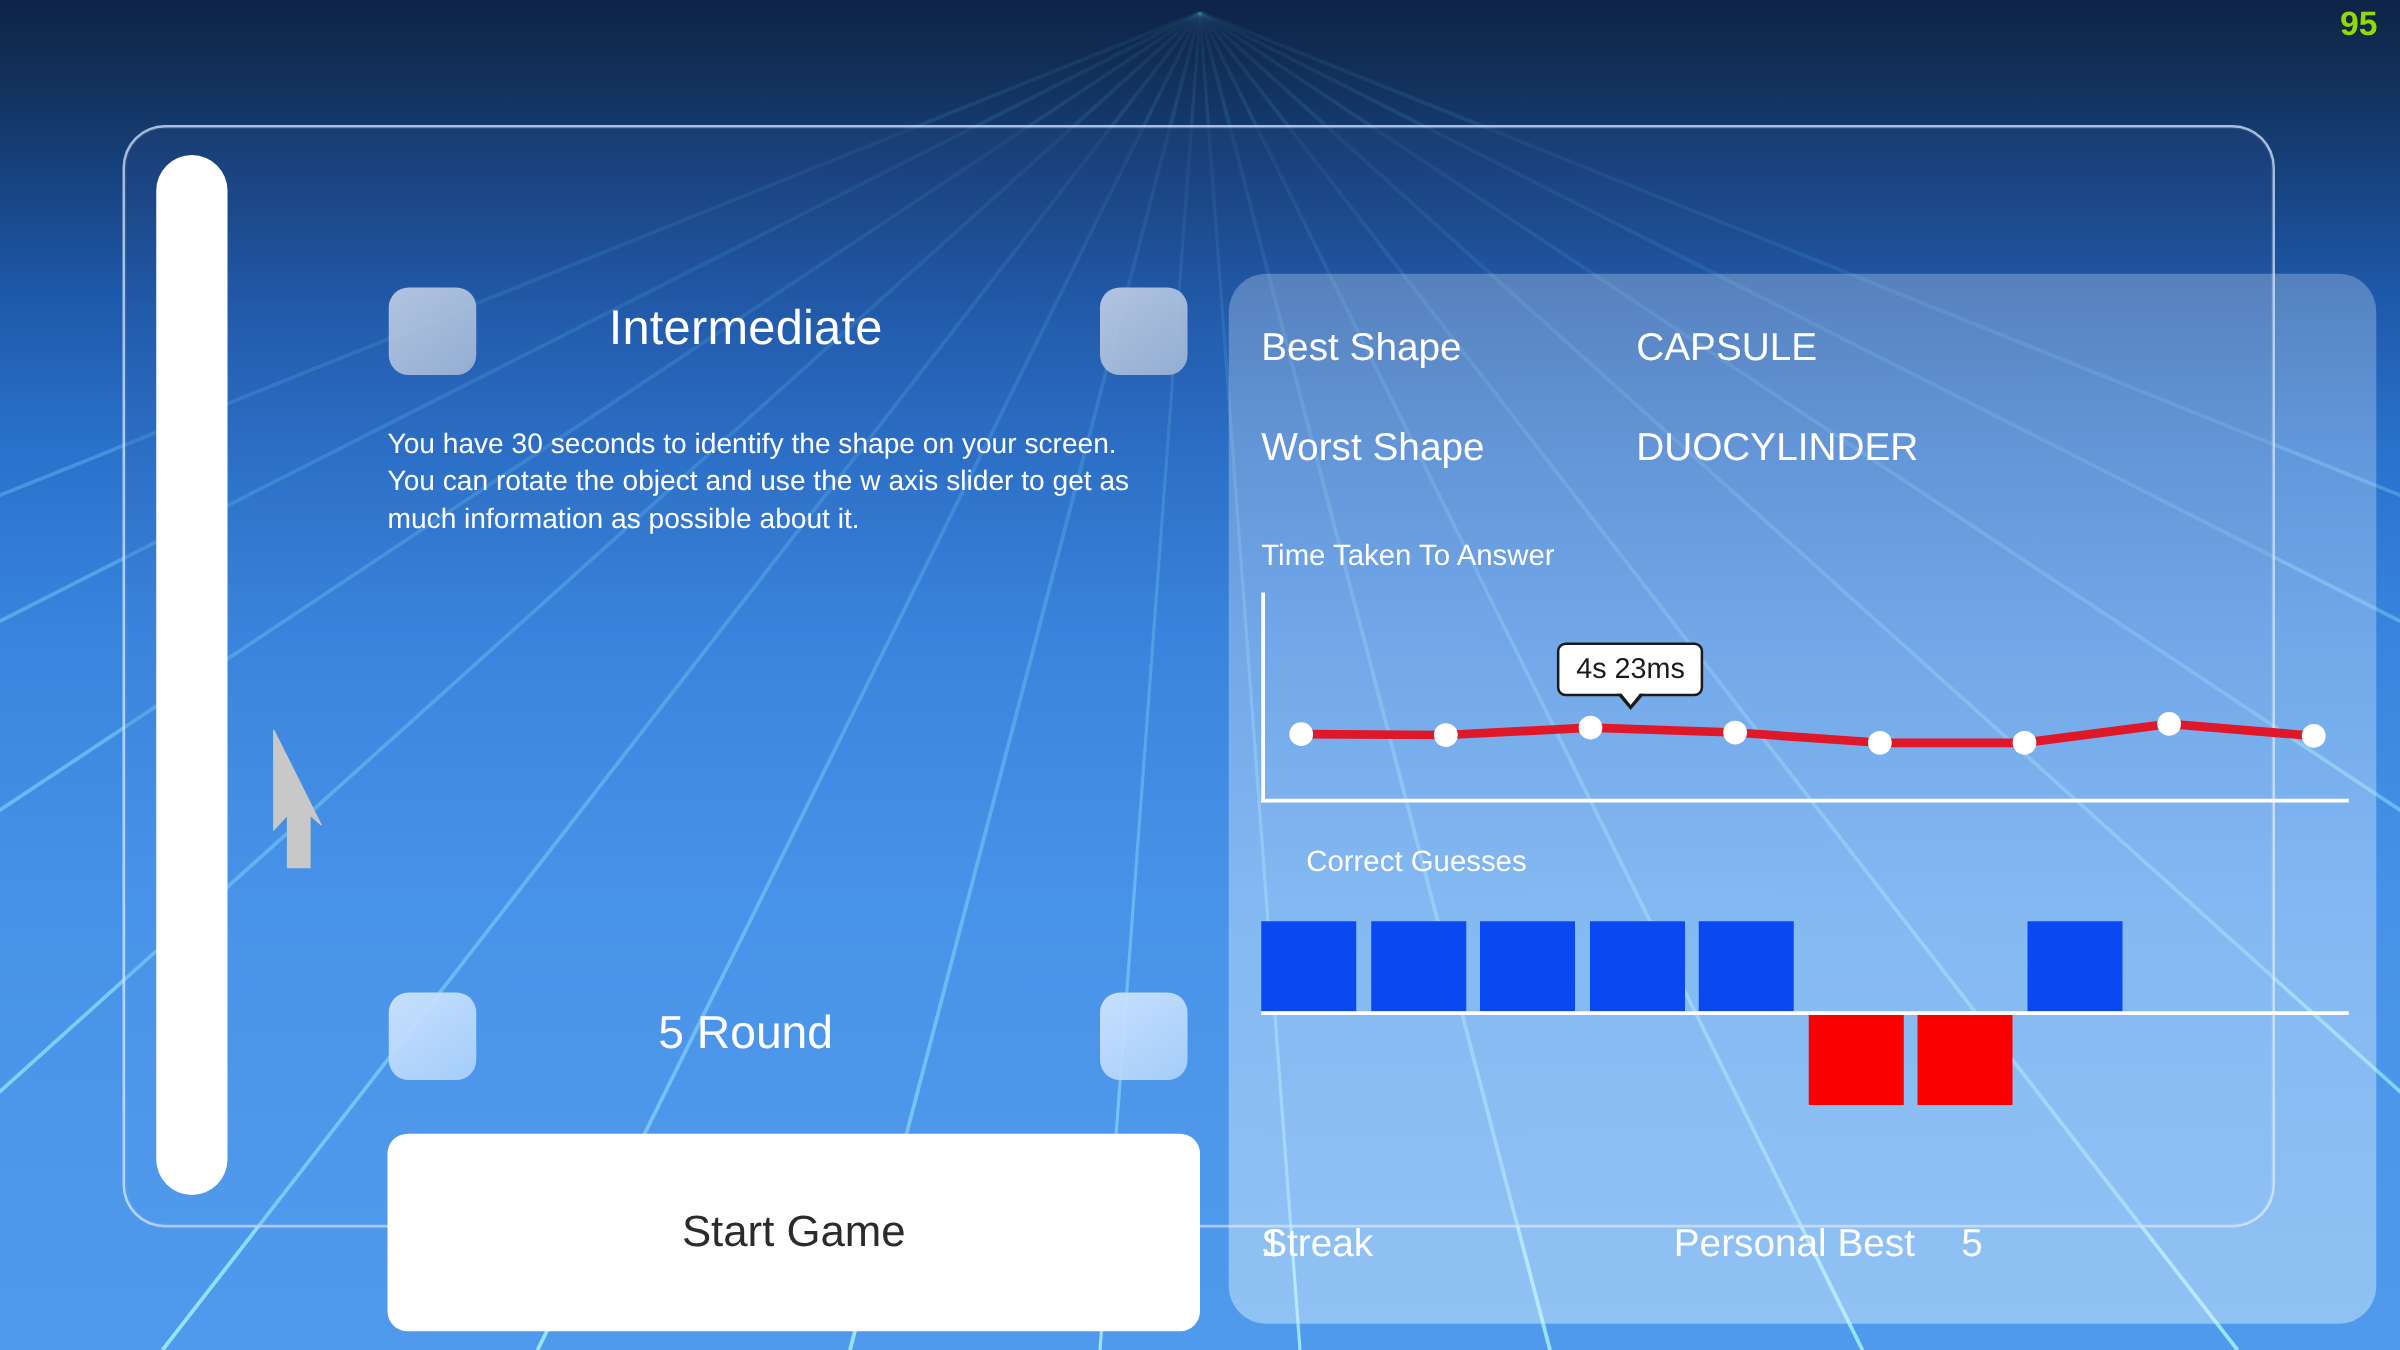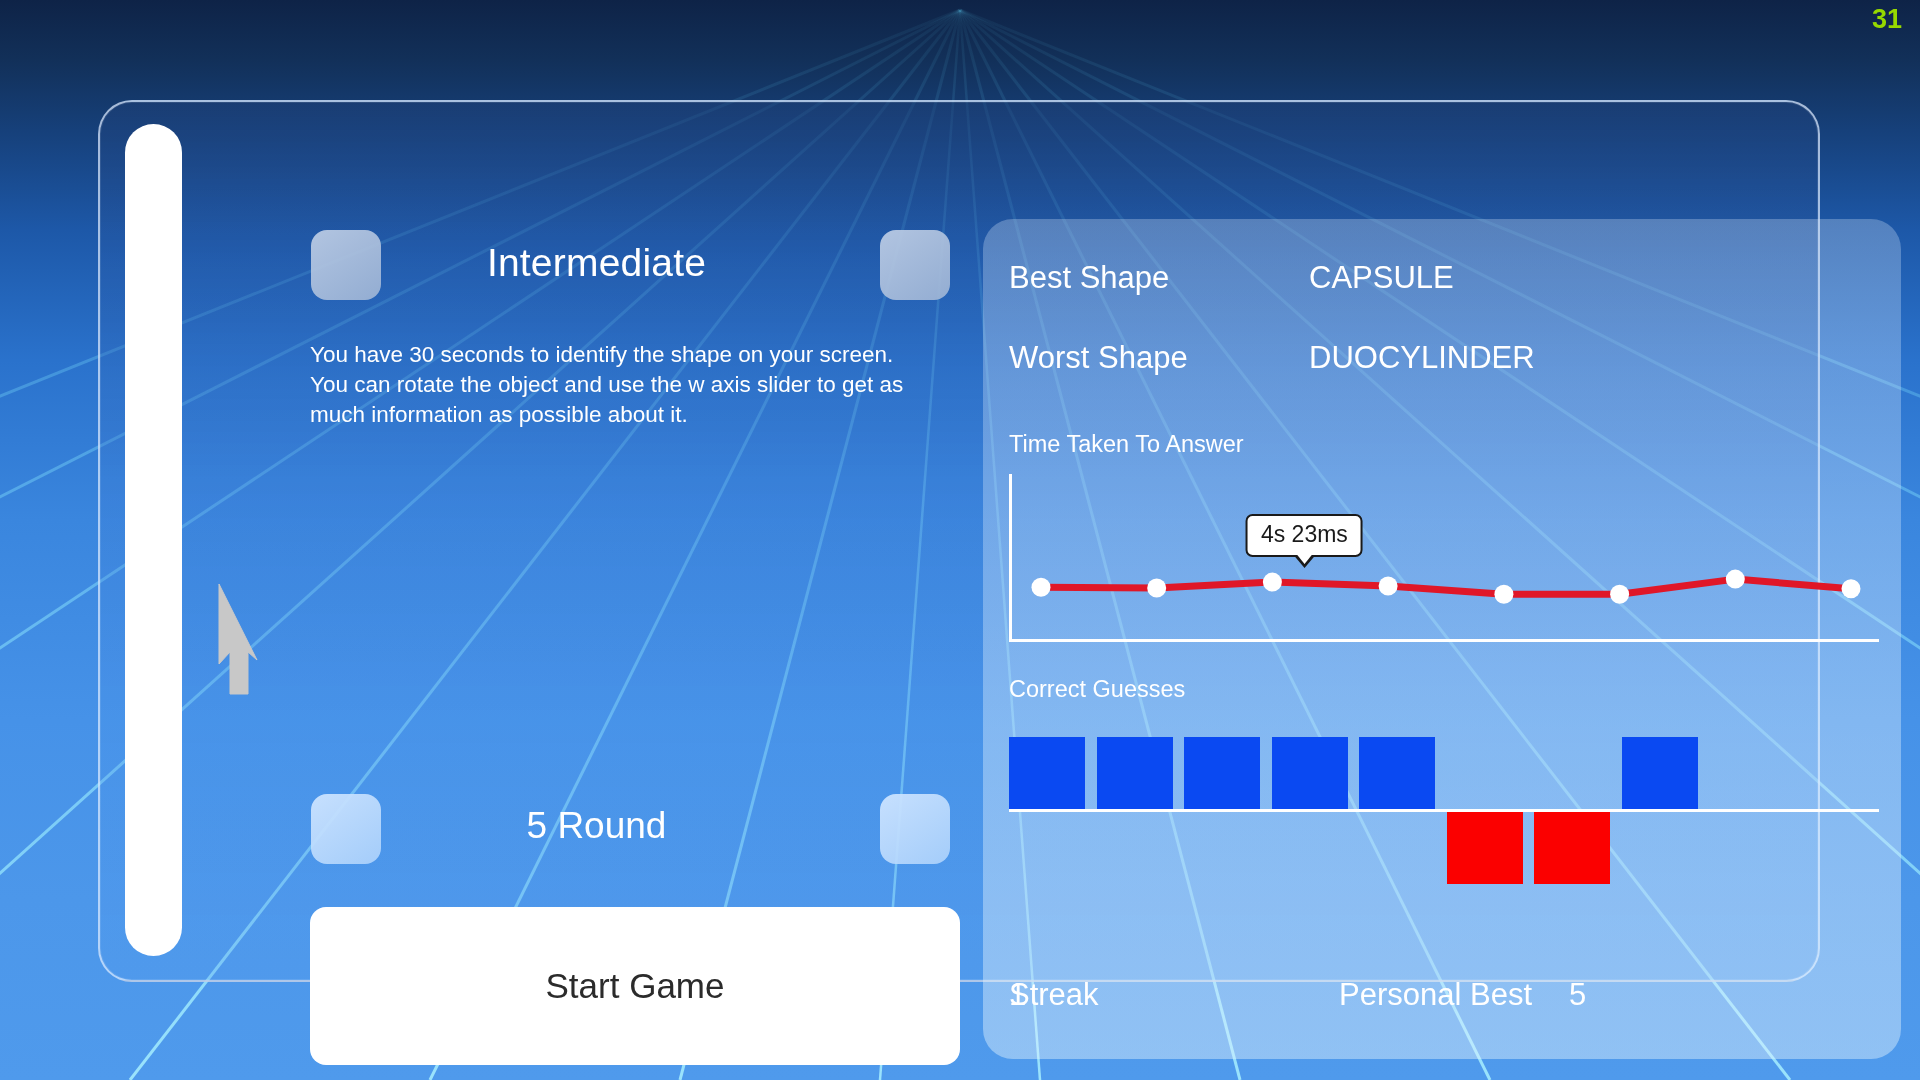--- a/index.html
+++ b/index.html
@@ -159,21 +159,21 @@
   .row-best  { top: 41px; }
   .row-worst { top: 121px; }
 
   .section-title {
     position: absolute;
     left: 26px;
     color: #ffffff;
     font-size: 23.5px;
   }
   .title-time { top: 212px; }
-  .title-guesses { top: 457px; }
+  .title-guesses { top: 457px; margin-left: 36px; }
 
   .chart-box {
     position: absolute;
     left: 26px;
     top: 245px;
     width: 870px;
     height: 186px;
   }
   .axis-y {
     position:absolute; left:0; top:10px; width:3px; height:168px; background:#ffffff;
@@ -297,21 +297,21 @@
       <line x1="0" y1="220" x2="1920" y2="220" stroke-width="1.6"></line>
       <line x1="0" y1="280" x2="1920" y2="280" stroke-width="1.8"></line>
       <line x1="0" y1="356" x2="1920" y2="356" stroke-width="2"></line>
       <line x1="0" y1="452" x2="1920" y2="452" stroke-width="2.2"></line>
       <line x1="0" y1="572" x2="1920" y2="572" stroke-width="2.4"></line>
       <line x1="0" y1="722" x2="1920" y2="722" stroke-width="2.8"></line>
       <line x1="0" y1="906" x2="1920" y2="906" stroke-width="3.2"></line>
     </g>
   </svg>
 
-  <div class="score-badge">31</div>
+  <div class="score-badge">95</div>
 
   <div class="main-panel">
 
     <div class="left-col">
 
       <div class="w-slider"></div>
 
       <svg class="cursor-arrow" viewBox="0 0 42 118">
         <path d="M2,2 L2,82 L13,70 L13,112 L31,112 L31,70 L40,78 Z" fill="#c8c8c8" stroke="#c8c8c8" stroke-width="1"></path>
       </svg>

